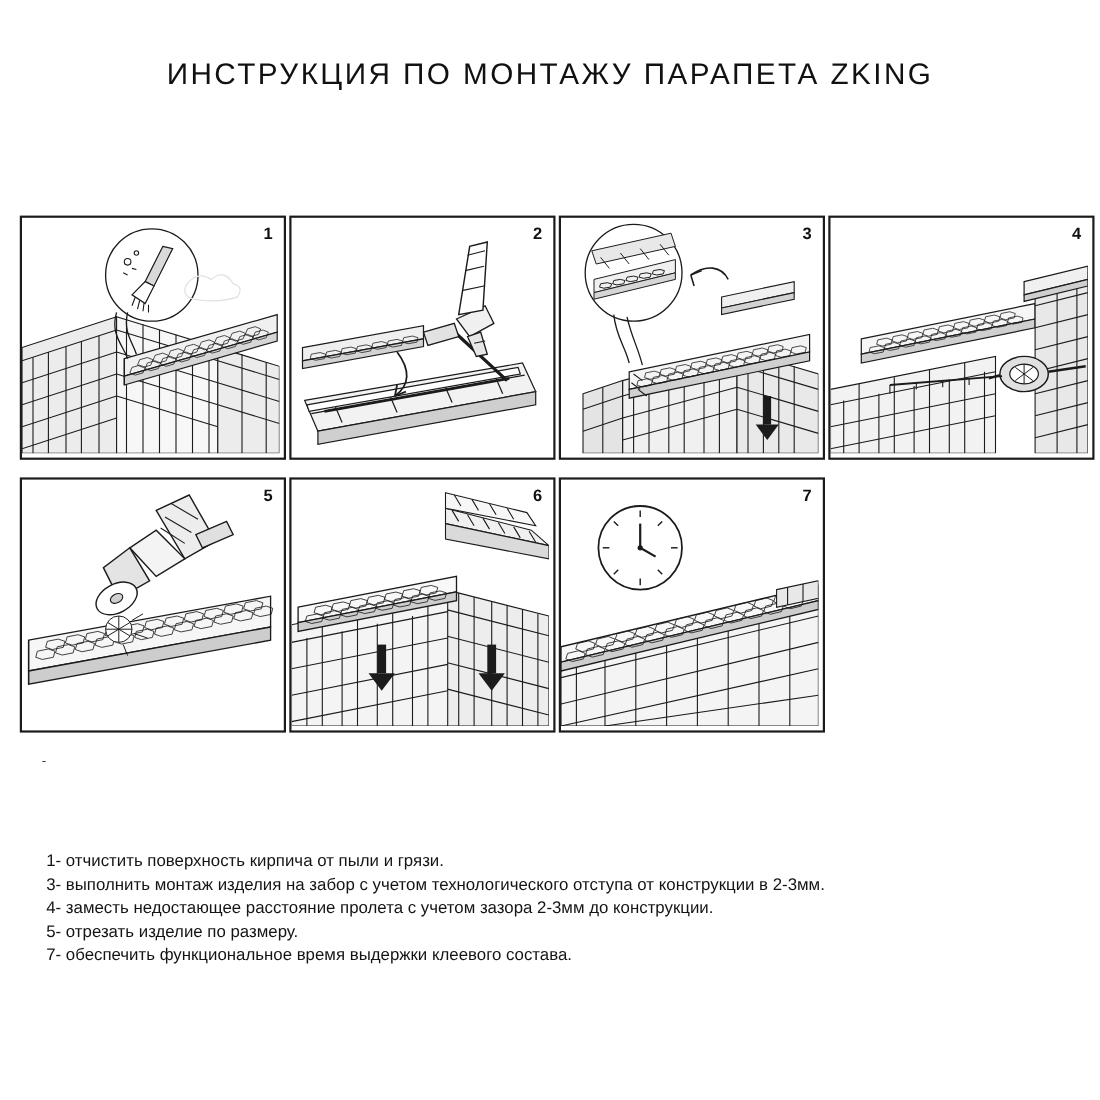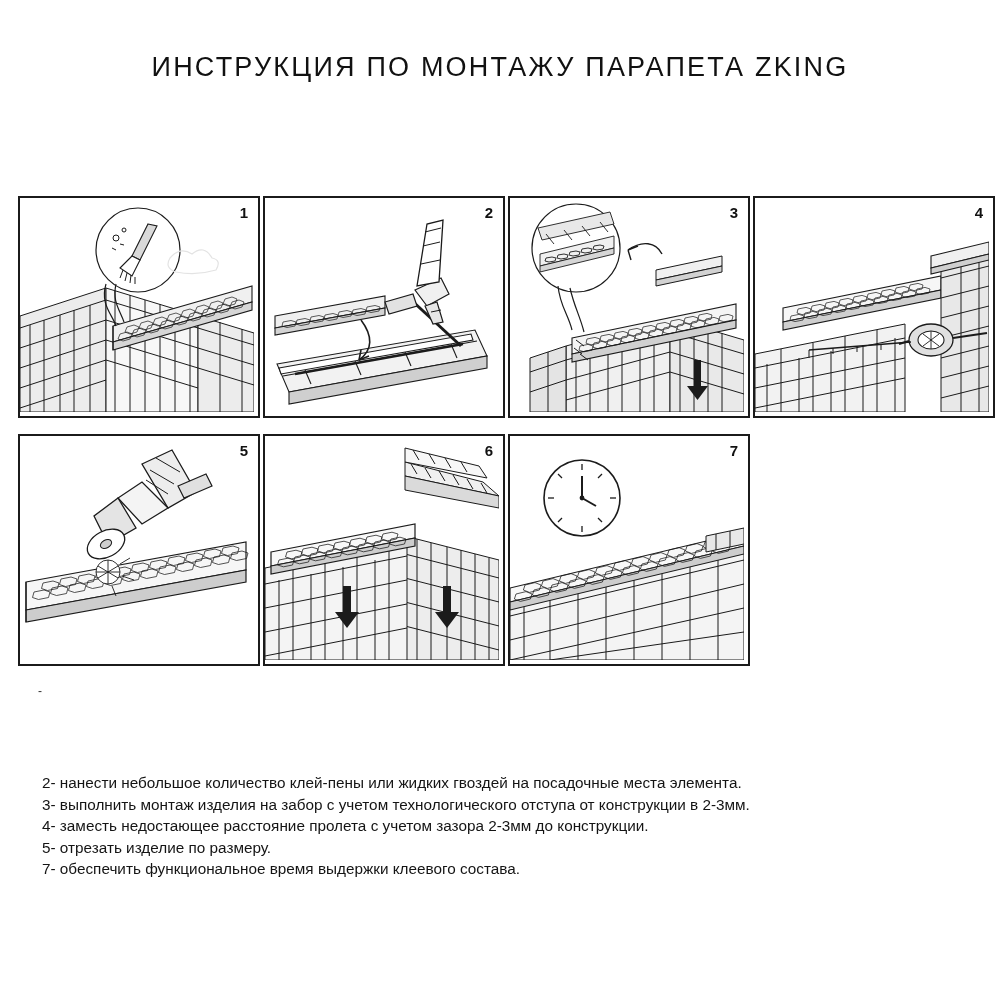--- a/index.html
+++ b/index.html
@@ -587,18 +587,18 @@
         <path d="M206 98 L206 114 M220 95 L220 111"></path>
       </g>
     </svg>
   </div>
 
 </div>
 
 <div class="tiny-dash">-</div>
 
 <div class="legend">
-  <div>2- нанести небольшое количество клей-пены или жидких гвоздей на посадочные места элемента.</div>
+  <div>1- отчистить поверхность кирпича от пыли и грязи.</div>
   <div>3- выполнить монтаж изделия на забор с учетом технологического отступа от конструкции в 2-3мм.</div>
   <div>4- заместь недостающее расстояние пролета с учетом зазора 2-3мм до конструкции.</div>
   <div>5- отрезать изделие по размеру.</div>
   <div>7- обеспечить функциональное время выдержки клеевого состава.</div>
 </div>
 
 </body></html>

